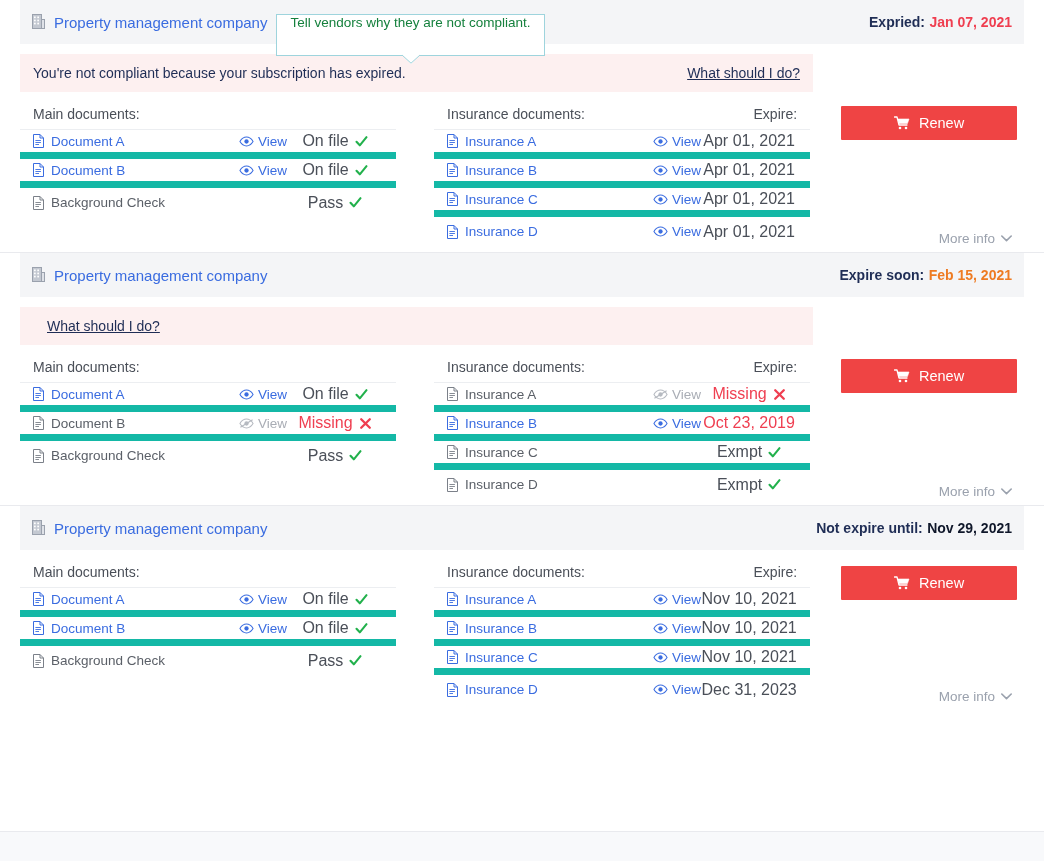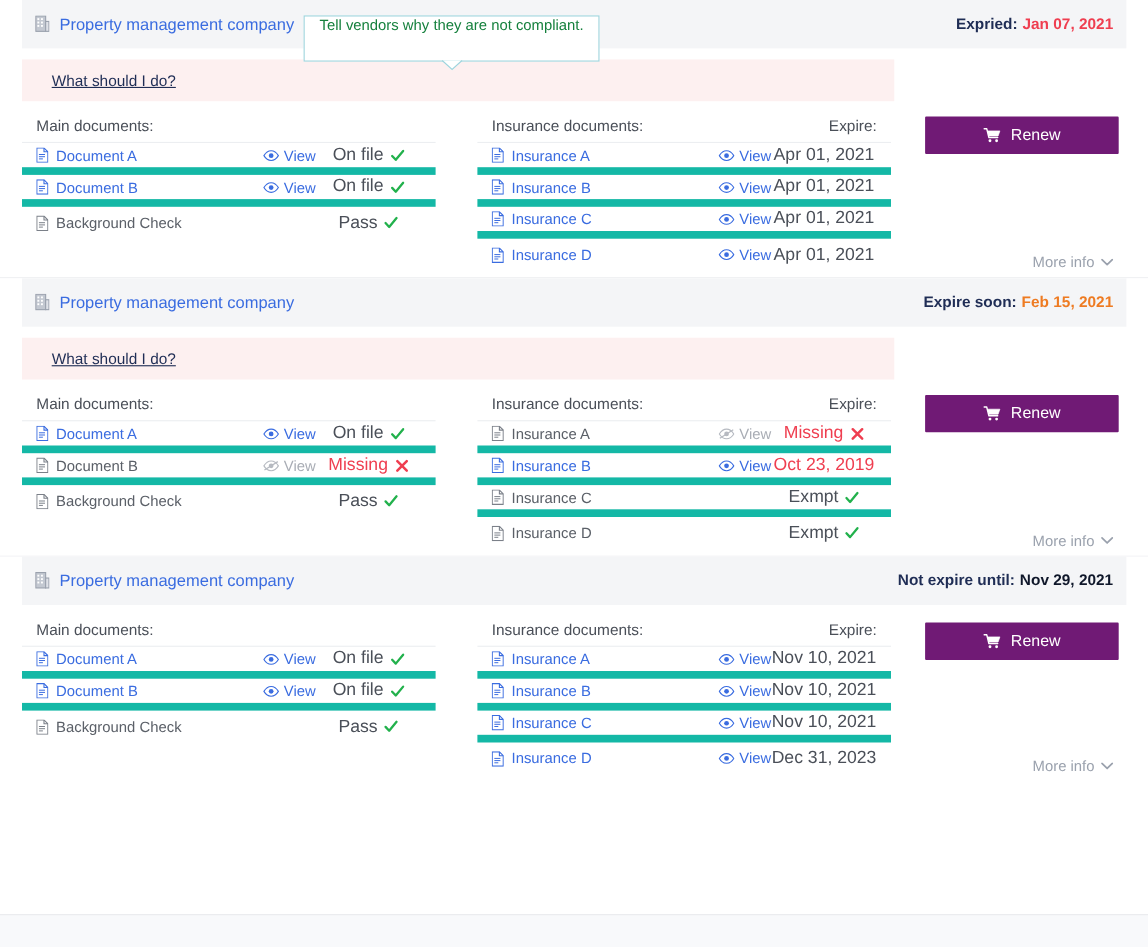--- a/index.html
+++ b/index.html
@@ -77,21 +77,21 @@
   .status-text.normal { color: #4a4f58; }
   .status-text.red { color: #ef3e50; }
   .mark { width: 13px; height: 13px; display:block; }
 
   
   .right-panel {
     width: 200px; padding-top: 0; position: relative;
     display: flex; flex-direction: column; align-items: center;
   }
   .renew-btn {
-    width: 176px; height: 34px; background: #701a75; color: #fff;
+    width: 176px; height: 34px; background: #ef4444; color: #fff;
     display: flex; align-items: center; justify-content: center; gap: 9px;
     font-size: 14.5px; border: none; cursor: pointer; border-radius: 1px;
   }
   .cart-icon { width: 16px; height: 14px; display:block; }
   .more-info {
     position: absolute; right: 12px; bottom: 6px;
     display: flex; align-items: center; gap: 6px;
     color: #9aa1ad; font-size: 13.5px; cursor: pointer;
   }
   .chev { width: 11px; height: 7px; display:block; }
@@ -127,20 +127,21 @@
               <rect x="2" y="5.6" width="1.7" height="1.7" fill="#fff"></rect>
               <rect x="5.3" y="5.6" width="1.7" height="1.7" fill="#fff"></rect>
               <rect x="2" y="8.7" width="1.7" height="1.7" fill="#fff"></rect>
               <rect x="5.3" y="8.7" width="1.7" height="1.7" fill="#fff"></rect>
             </svg>
             <span class="company-name">Property management company</span>
           </div>
           <div><span class="exp-label">Expried:</span> <span class="exp-value red">Jan 07, 2021</span></div>
         </div>
         <div class="alert">
+          <span class="alert-text">You're not compliant because your subscription has expired.</span>
           <span class="alert-link">What should I do?</span>
         </div>
         <div class="card-body" style="position: relative; min-height: 160px;">
           <div class="col left">
             <div class="col-head">
               <span>Main documents:</span>
               <span></span>
             </div>
             <div class="rows">
               <div class="row">

